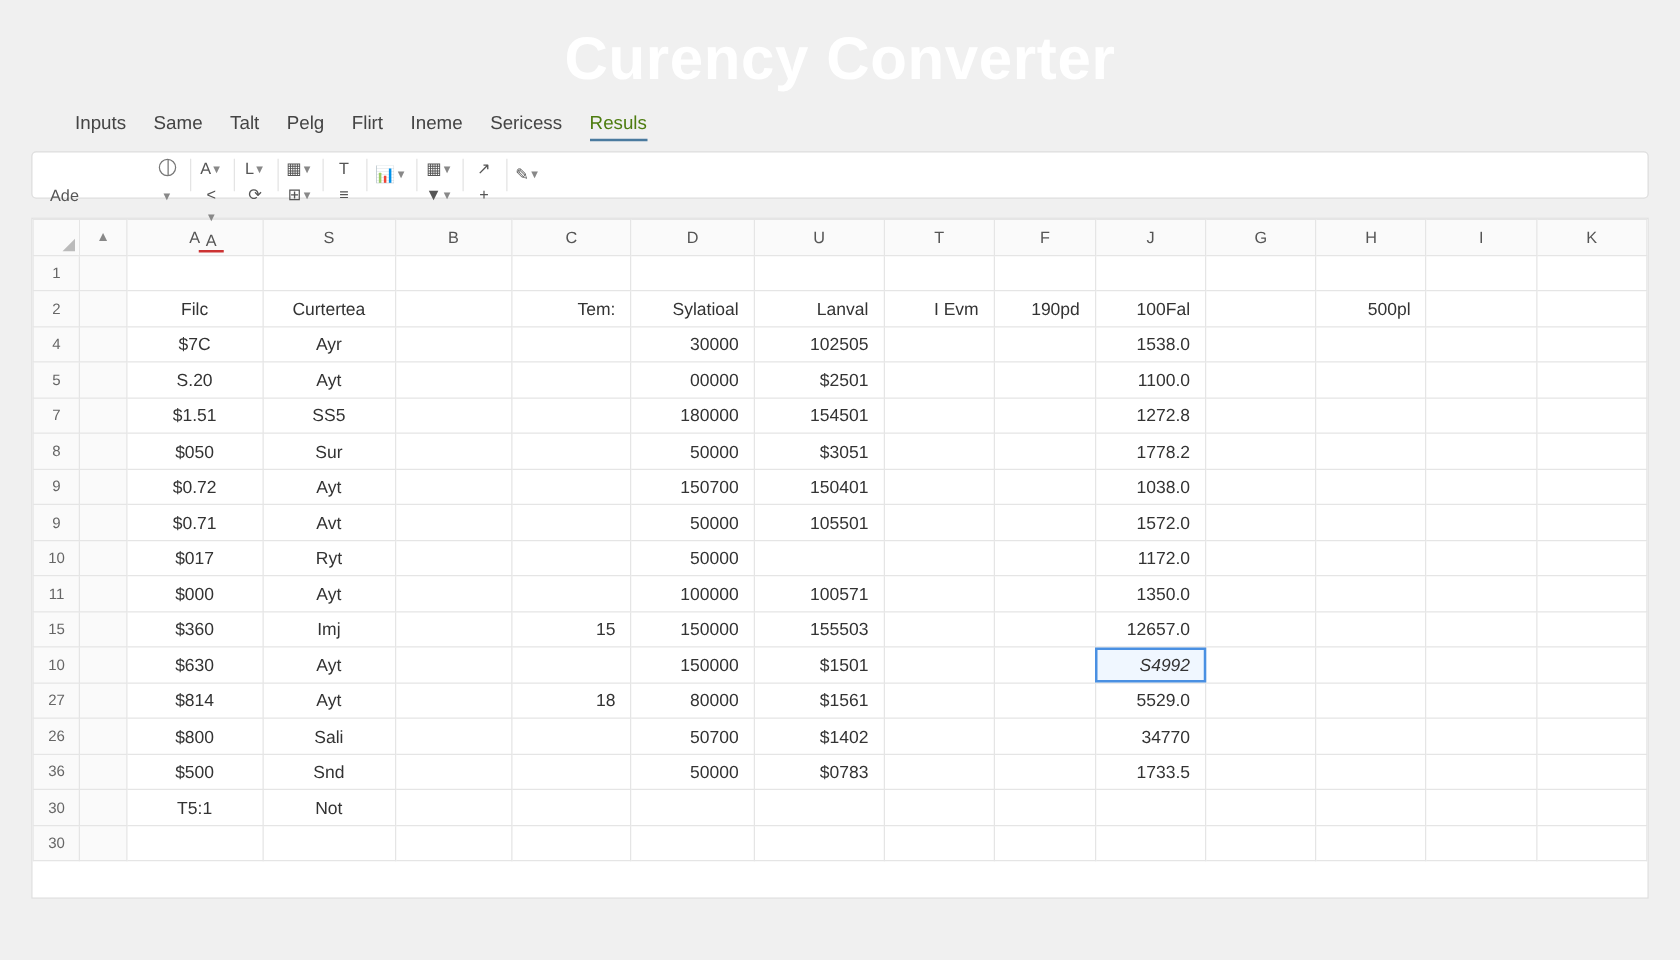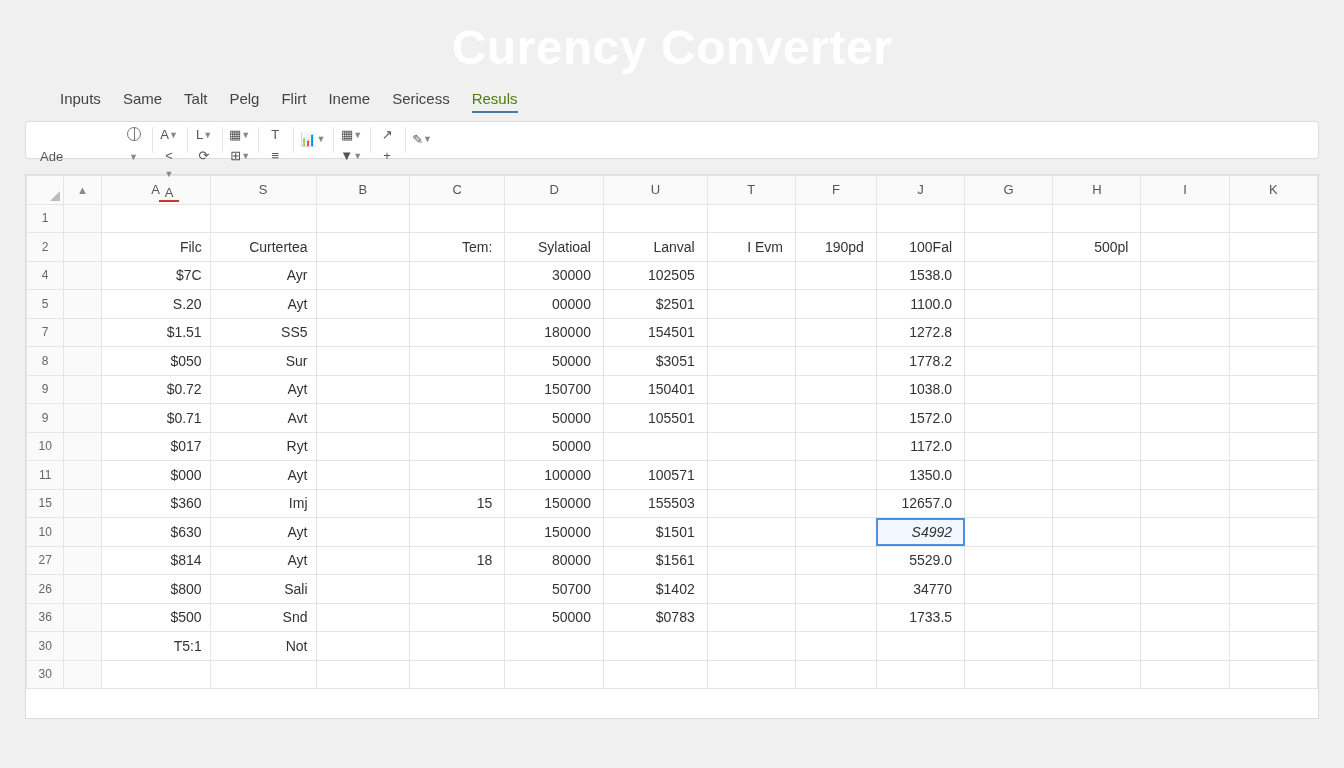--- a/index.html
+++ b/index.html
@@ -132,21 +132,21 @@
       position: absolute;
       right: 3px; bottom: 3px;
       border-left: 10px solid transparent;
       border-bottom: 10px solid #bbb;
     }
     .filter-corner {
       width: 36px;
       color: #888;
       font-size: 11px;
     }
-    td.col-A, td.col-S { text-align: right; }
+    td.col-A, td.col-S { text-align: center; }
     td.col-C, td.col-D, td.col-U, td.col-T, td.col-F, td.col-J, td.col-H { text-align: right; padding-right: 12px; }
     .selected-cell {
       outline: 2px solid #4a90e2;
       outline-offset: -2px;
       background: #f0f7ff;
       font-style: italic;
     }
     .col-A { width: 105px; }
     .col-S { width: 102px; }
     .col-B { width: 90px; }

